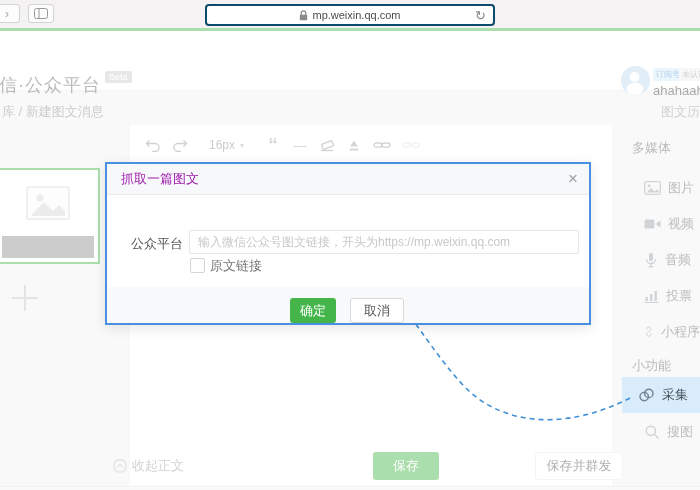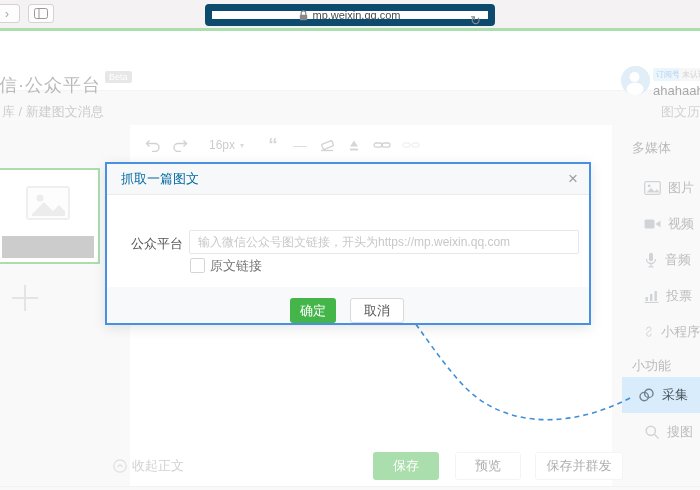--- a/index.html
+++ b/index.html
@@ -4,21 +4,21 @@
 <style>
   html,body{margin:0;padding:0;background:#e9e9e9;}
   #app{position:relative;width:700px;height:490px;overflow:hidden;background:#f2f2f2;
        font-family:"Liberation Sans",sans-serif;-webkit-font-smoothing:antialiased;}
   
   .chrome{position:absolute;top:0;left:0;right:0;height:28px;background:#f4f2f2;border-bottom:1px solid #dcdada;}
   .chrome-btn{position:absolute;top:4px;height:19px;background:#fdfdfd;border:1px solid #d4d2d2;border-radius:3px;
               display:flex;align-items:center;justify-content:center;color:#a8a6a6;font-size:12px;box-sizing:border-box;}
   .btn-forward{left:-6px;width:26px;}
   .btn-panels{left:28px;width:26px;}
-  .urlbar{position:absolute;left:205px;top:4px;width:290px;height:22px;background:#fff;border:7px solid #0c4a6e;
+  .urlbar{position:absolute;left:205px;top:4px;width:290px;height:22px;background:#fff;border:2px solid #0c4a6e;
           border-radius:4px;box-sizing:border-box;display:flex;align-items:center;justify-content:center;gap:4px;
           font-size:11px;color:#4c4c4c;}
   .reload{position:absolute;right:7px;top:1px;font-size:13px;color:#8a8888;line-height:18px;}
   
   .greenbar{position:absolute;top:28px;left:0;right:0;height:3px;background:#44b549;}
   .header{position:absolute;top:31px;left:0;right:0;height:59px;background:#fff;border-bottom:1px solid #e7e7eb;}
   .logo{position:absolute;left:-20px;top:42px;font-size:18px;color:#666;letter-spacing:1px;white-space:nowrap;}
   .beta{display:inline-block;vertical-align:top;margin:-2px 0 0 4px;background:#c9c9c9;color:#fff;font-size:9px;
         padding:1px 4px;border-radius:2px;letter-spacing:0;}
   .avatar{position:absolute;left:621px;top:35px;width:29px;height:29px;border-radius:50%;background:#bcd9ee;overflow:hidden;}
@@ -57,21 +57,21 @@
             font-size:13px;color:#6b6b6b;}
   .side-row .lbl{white-space:nowrap;}
   .side-row.first{margin-top:16px;align-items:center;}
   .side-row.active{position:relative;z-index:60;height:36px;margin-top:4px;background:#d9ecfb;color:#44505a;margin-left:10px;}
   .side-header.tools{margin-top:8px;}
   
   .overlay{position:absolute;left:0;right:0;top:28px;bottom:0;background:rgba(255,255,255,.55);z-index:50;}
   .modal{position:absolute;left:105px;top:162px;width:486px;height:163px;background:#fff;border:2px solid #4a90e2;
          box-sizing:border-box;z-index:100;box-shadow:0 3px 12px rgba(0,0,0,.10);}
   .modal-titlebar{height:30px;line-height:30px;background:#f6f8f9;border-bottom:1px solid #ebebeb;
-                  padding-left:14px;font-size:13px;color:#0369a1;}
+                  padding-left:14px;font-size:13px;color:#a21caf;}
   .modal-close{position:absolute;right:11px;top:5px;font-size:17px;color:#9aa0a6;line-height:20px;cursor:pointer;}
   .modal-footer{position:absolute;left:0;right:0;bottom:0;height:36px;background:#f7f9fa;}
   .field-label{position:absolute;left:24px;top:71px;font-size:13px;color:#555;}
   .url-input{position:absolute;left:82px;top:66px;width:390px;height:23px;box-sizing:border-box;border:1px solid #e7e7eb;
              border-radius:2px;font-size:12px;padding:11px 8px;color:#333;outline:none;font-family:"Liberation Sans",sans-serif;}
   .url-input::placeholder{color:#c8c8c8;}
   .checkbox{position:absolute;left:83px;top:94px;width:13px;height:13px;border:1px solid #d5d5d5;border-radius:2px;background:#fff;}
   .checkbox-label{position:absolute;left:103px;top:93px;font-size:13px;color:#777;}
   .m-btn{position:absolute;top:134px;height:25px;border-radius:3px;font-size:13px;display:flex;align-items:center;
          justify-content:center;box-sizing:border-box;cursor:pointer;}
@@ -247,21 +247,20 @@
   </div>
 
   <div class="collapse">
     <svg width="14" height="14" viewBox="0 0 14 14">
       <circle cx="7" cy="7" r="6.2" fill="none" stroke="#b8b8b8" stroke-width="1.2"></circle>
       <path d="M4.4 8.2 L7 5.6 L9.6 8.2" fill="none" stroke="#b8b8b8" stroke-width="1.2"></path>
     </svg>
     <span>收起正文</span>
   </div>
   <div class="btn btn-save">保存</div>
-  <div class="btn btn-preview">预览</div>
   <div class="btn btn-savesend">保存并群发</div>
   <div class="bottom-divider"></div>
 
   <div class="overlay"></div>
 
   <div class="modal">
     <div class="modal-titlebar">抓取一篇图文</div>
     <div class="modal-close">×</div>
     <div class="modal-footer"></div>
     <div class="field-label">公众平台</div>

